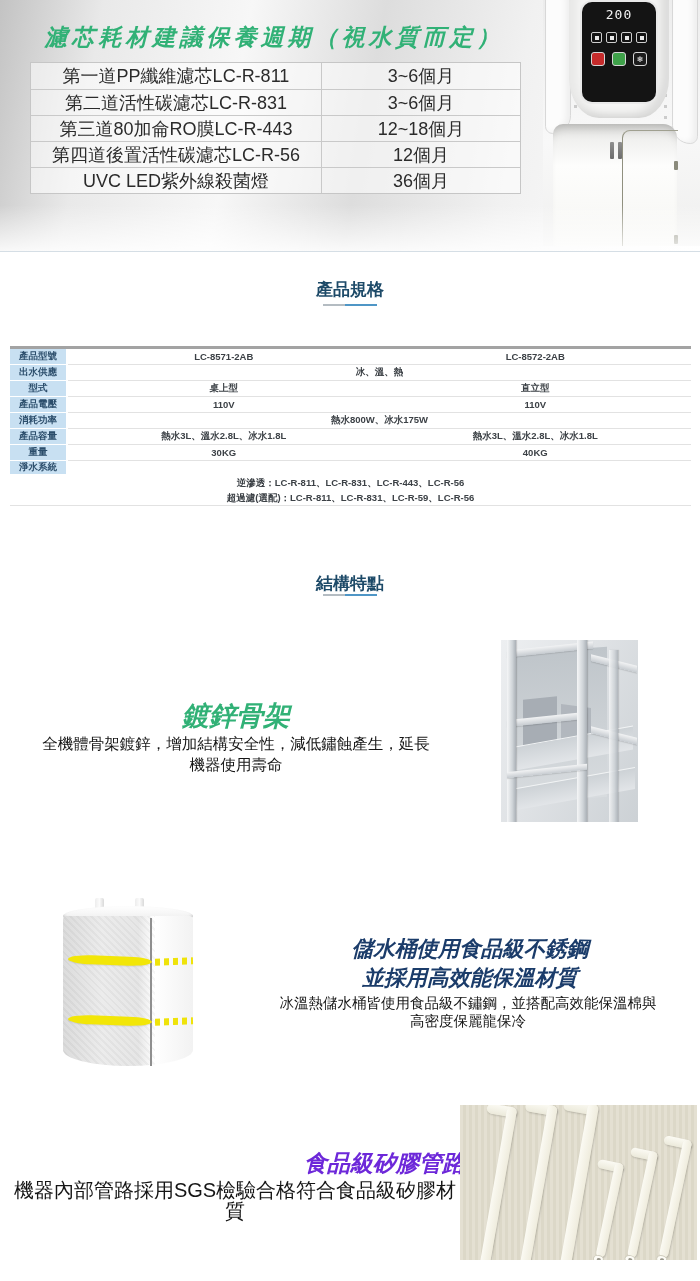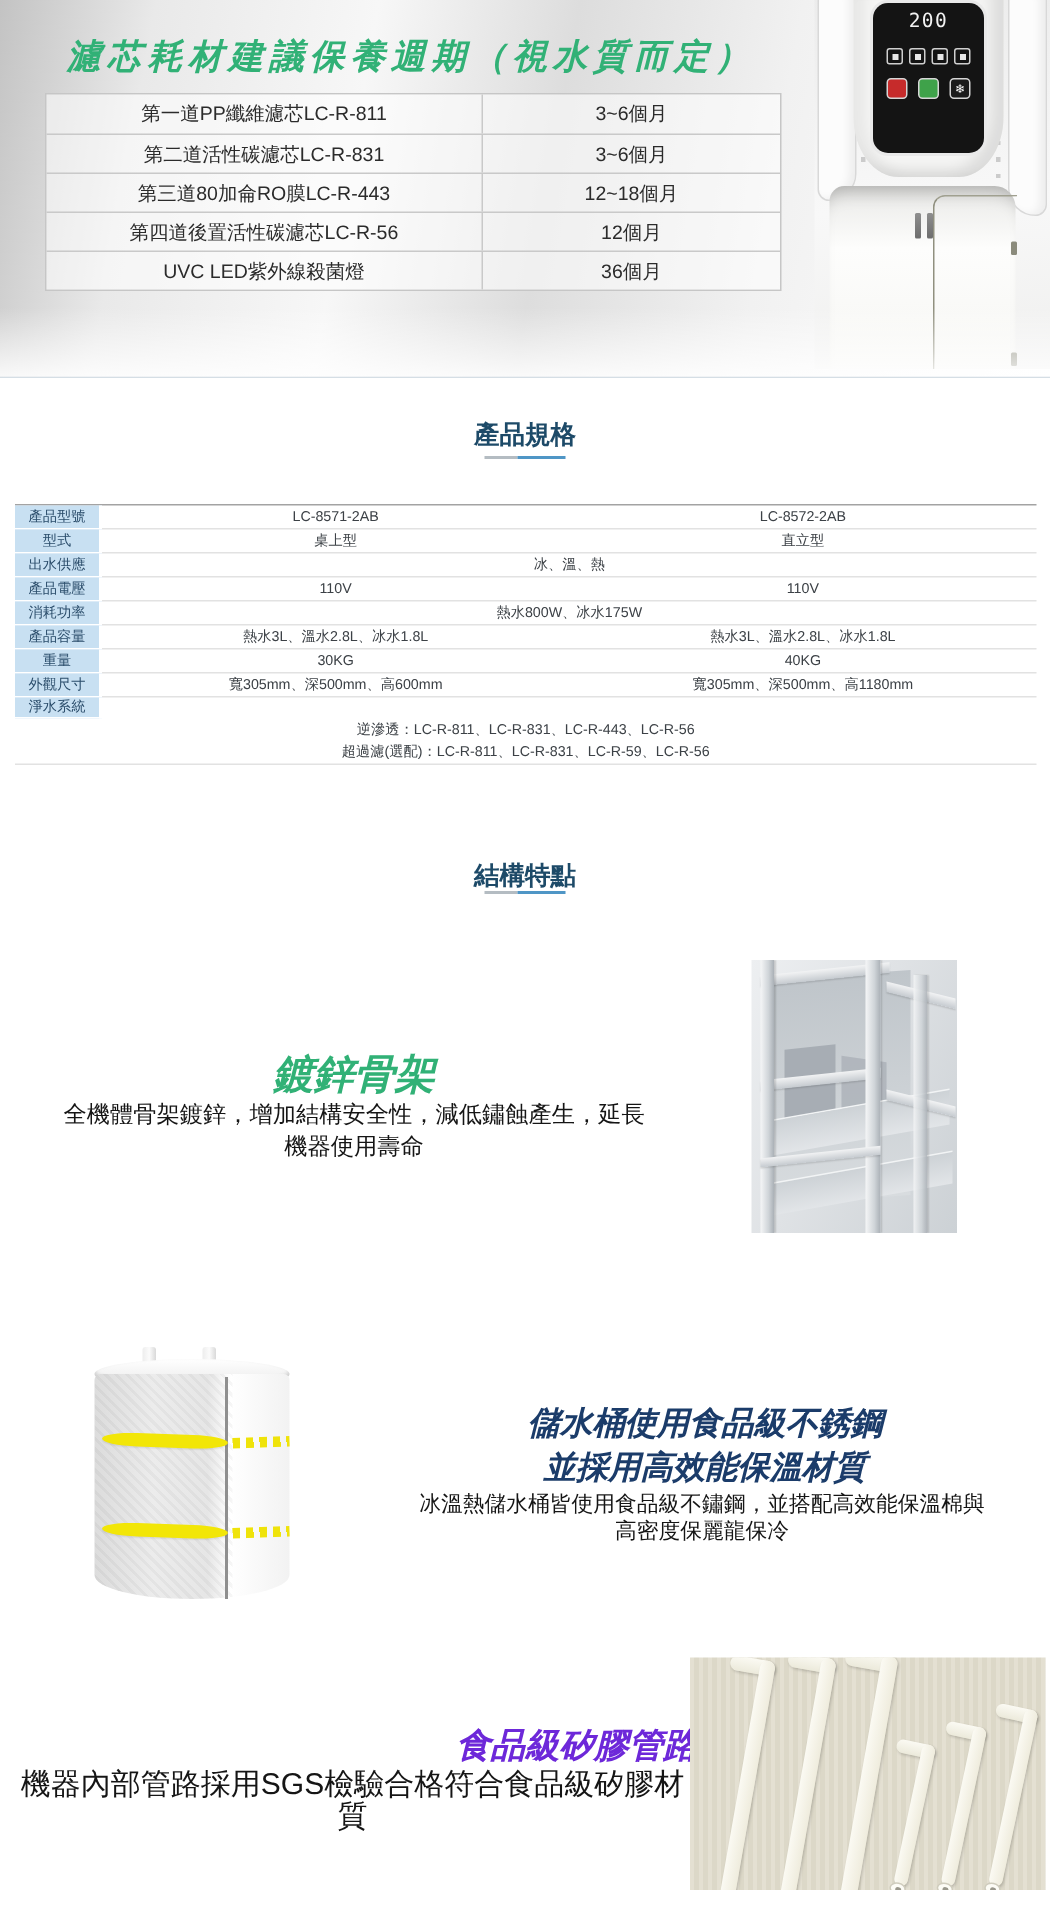--- a/index.html
+++ b/index.html
@@ -10,21 +10,21 @@
   .top-section { position:absolute; left:0; top:0; width:700px; height:252px;
     background:linear-gradient(100deg,#c3c3c3 0%,#e9e9e9 14%,#f7f7f7 34%,#dddddd 52%,#f1f1f1 72%,#ffffff 100%);
     border-bottom:1px solid #d5dee5; }
   .top-section::after { content:""; position:absolute; left:0; bottom:0; width:100%; height:46px;
     background:linear-gradient(rgba(255,255,255,0),rgba(255,255,255,.85)); }
   .maint-title { position:absolute; left:18px; top:22px; width:512px; text-align:center;
     font-size:23px; font-weight:bold; font-style:italic; letter-spacing:4px; color:#31b176; }
   .maint-table { position:absolute; left:30px; top:62px; width:491px; border:1px solid #c6c6c6; z-index:2; }
   .mrow { display:flex; height:26px; background:rgba(255,255,255,.55); border-top:1px solid #c9c9c9; }
   .mrow:first-child { border-top:none; }
-  .mcell { display:flex; align-items:center; justify-content:center; font-size:13px; color:#2b2b2b; }
+  .mcell { display:flex; align-items:center; justify-content:center; font-size:18px; color:#2b2b2b; }
   .mcell.item { width:59.5%; border-right:1px solid #c9c9c9; }
   .mcell.period { width:40.5%; }
 
   
   .disp-photo { position:absolute; left:543px; top:0; width:157px; height:246px;
     background:linear-gradient(175deg,#ececec,#f8f8f8 55%,#efefee); overflow:hidden; }
   .disp-arm { position:absolute; left:2px; top:-6px; width:26px; height:140px; background:#fcfcfc;
     border:1px solid #d8d8d8; border-radius:0 0 24px 10px; box-shadow:inset -4px 0 6px rgba(0,0,0,.06); }
   .disp-arm.right { left:auto; right:2px; height:150px; border-radius:0 0 10px 24px; }
   .disp-dots { position:absolute; width:3px; background:repeating-linear-gradient(#b9b9b9 0 3px,transparent 3px 11px); opacity:.7; }
@@ -54,21 +54,21 @@
     border-left:1.5px solid #90907f; border-top:1.5px solid #a0a090; border-radius:8px 0 0 0; }
   .disp-hinge { position:absolute; right:0; width:4px; height:9px; background:#8b8b7c; border-radius:1px; }
 
   
   .sec-title { position:absolute; width:700px; text-align:center; font-size:17px; font-weight:bold; color:#1d4a68; }
   .sec-underline { position:absolute; left:323px; width:54px; height:2px; display:flex; }
   .sec-underline .g { width:22px; height:2px; background:#b4bcc2; }
   .sec-underline .b { width:32px; height:2px; background:#4f96c6; }
 
   
-  .spec-table { position:absolute; left:10px; top:336px; width:681px; border-top:1px solid #a3a3a3; }
+  .spec-table { position:absolute; left:10px; top:346px; width:681px; border-top:3px solid #a3a3a3;font-weight:bold; }
   .srow { display:flex; min-height:16px; }
   .slabel { width:58px; background:#c8e0f2; color:#2b4d6b; font-size:9.5px; display:flex;
     align-items:center; justify-content:center; border-bottom:1px solid #fff; border-right:2px solid #fff; }
   .svals { flex:1; display:flex; border-bottom:1px solid #e2e2e2; }
   .scell { display:flex; align-items:center; justify-content:center; font-size:9.5px; color:#3c4146; }
   .scell.half { width:50%; }
   .scell.full { width:100%; }
   .svals.col { flex-direction:column; justify-content:center; align-items:center; }
   .svals.col .line { font-size:9.5px; color:#3c4146; line-height:15px; }
   .srow.tall { min-height:32px;flex-direction:column; }
@@ -189,33 +189,33 @@
 
   <div class="spec-table">
     <div class="srow">
       <div class="slabel">產品型號</div>
       <div class="svals">
         <div class="scell half">LC-8571-2AB</div>
         <div class="scell half">LC-8572-2AB</div>
       </div>
     </div>
     <div class="srow">
+      <div class="slabel">出水供應</div>
+      <div class="svals">
+          <div class="scell full">冰、溫、熱</div>
+        </div>
+    </div>
+    <div class="srow">
       <div class="slabel">型式</div>
       <div class="svals">
         <div class="scell half">桌上型</div>
         <div class="scell half">直立型</div>
       </div>
     </div>
     <div class="srow">
-      <div class="slabel">出水供應</div>
-      <div class="svals">
-          <div class="scell full">冰、溫、熱</div>
-        </div>
-    </div>
-    <div class="srow">
       <div class="slabel">產品電壓</div>
       <div class="svals">
         <div class="scell half">110V</div>
         <div class="scell half">110V</div>
       </div>
     </div>
     <div class="srow">
       <div class="slabel">消耗功率</div>
       <div class="svals">
           <div class="scell full">熱水800W、冰水175W</div>
@@ -226,27 +226,20 @@
       <div class="svals">
         <div class="scell half">熱水3L、溫水2.8L、冰水1.8L</div>
         <div class="scell half">熱水3L、溫水2.8L、冰水1.8L</div>
       </div>
     </div>
     <div class="srow">
       <div class="slabel">重量</div>
       <div class="svals">
         <div class="scell half">30KG</div>
         <div class="scell half">40KG</div>
-      </div>
-    </div>
-    <div class="srow">
-      <div class="slabel">外觀尺寸</div>
-      <div class="svals">
-        <div class="scell half">寬305mm、深500mm、高600mm</div>
-        <div class="scell half">寬305mm、深500mm、高1180mm</div>
       </div>
     </div>
     <div class="srow tall">
       <div class="slabel">淨水系統</div>
       <div class="svals col">
         <div class="line">逆滲透：LC-R-811、LC-R-831、LC-R-443、LC-R-56</div>
         <div class="line">超過濾(選配)：LC-R-811、LC-R-831、LC-R-59、LC-R-56</div>
       </div>
     </div>
   </div>

